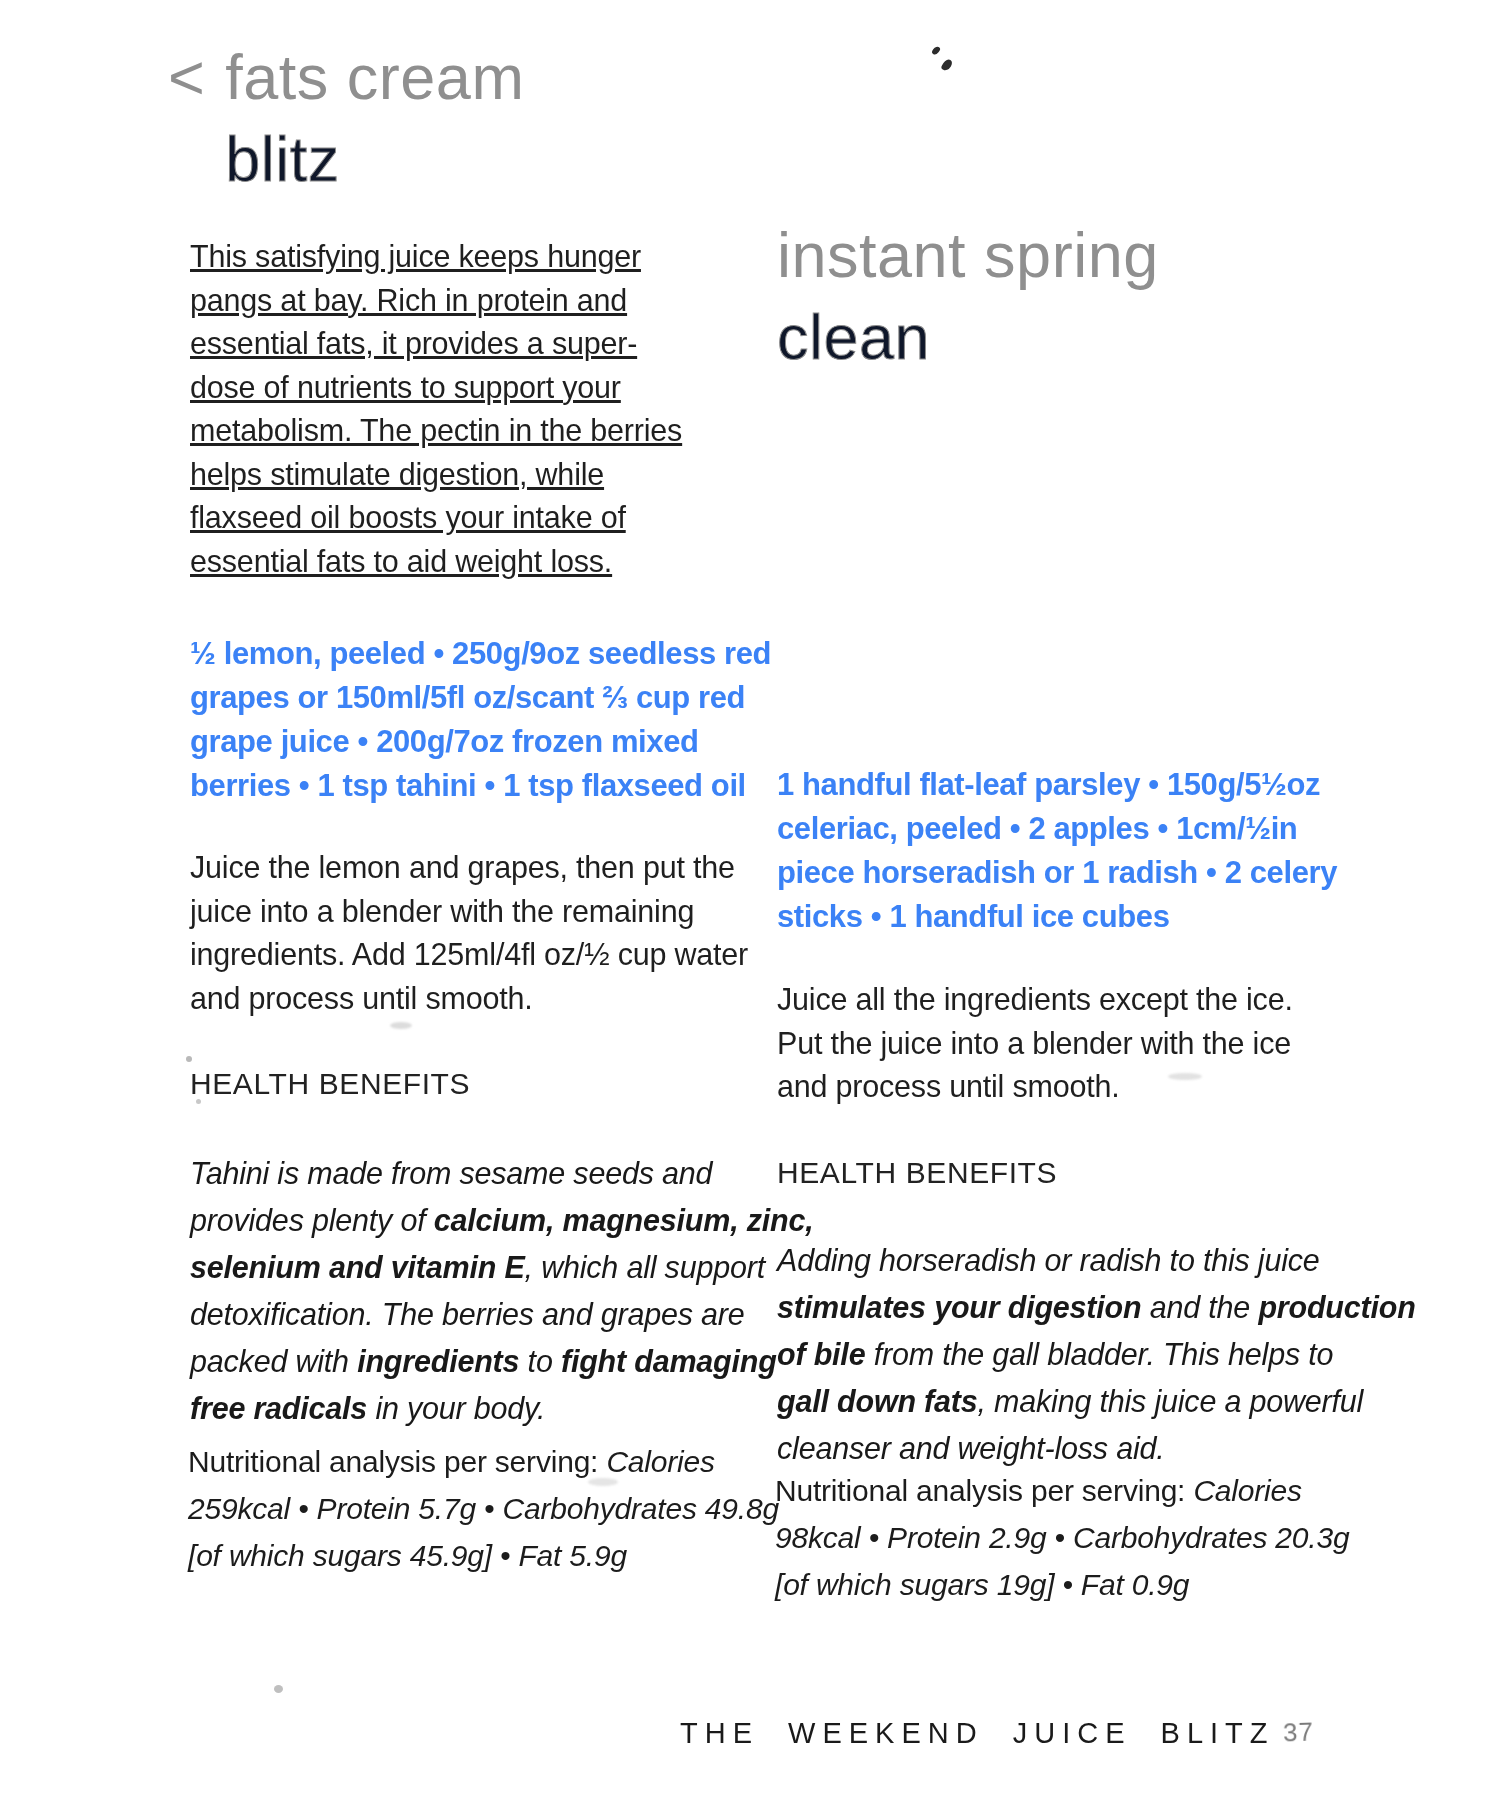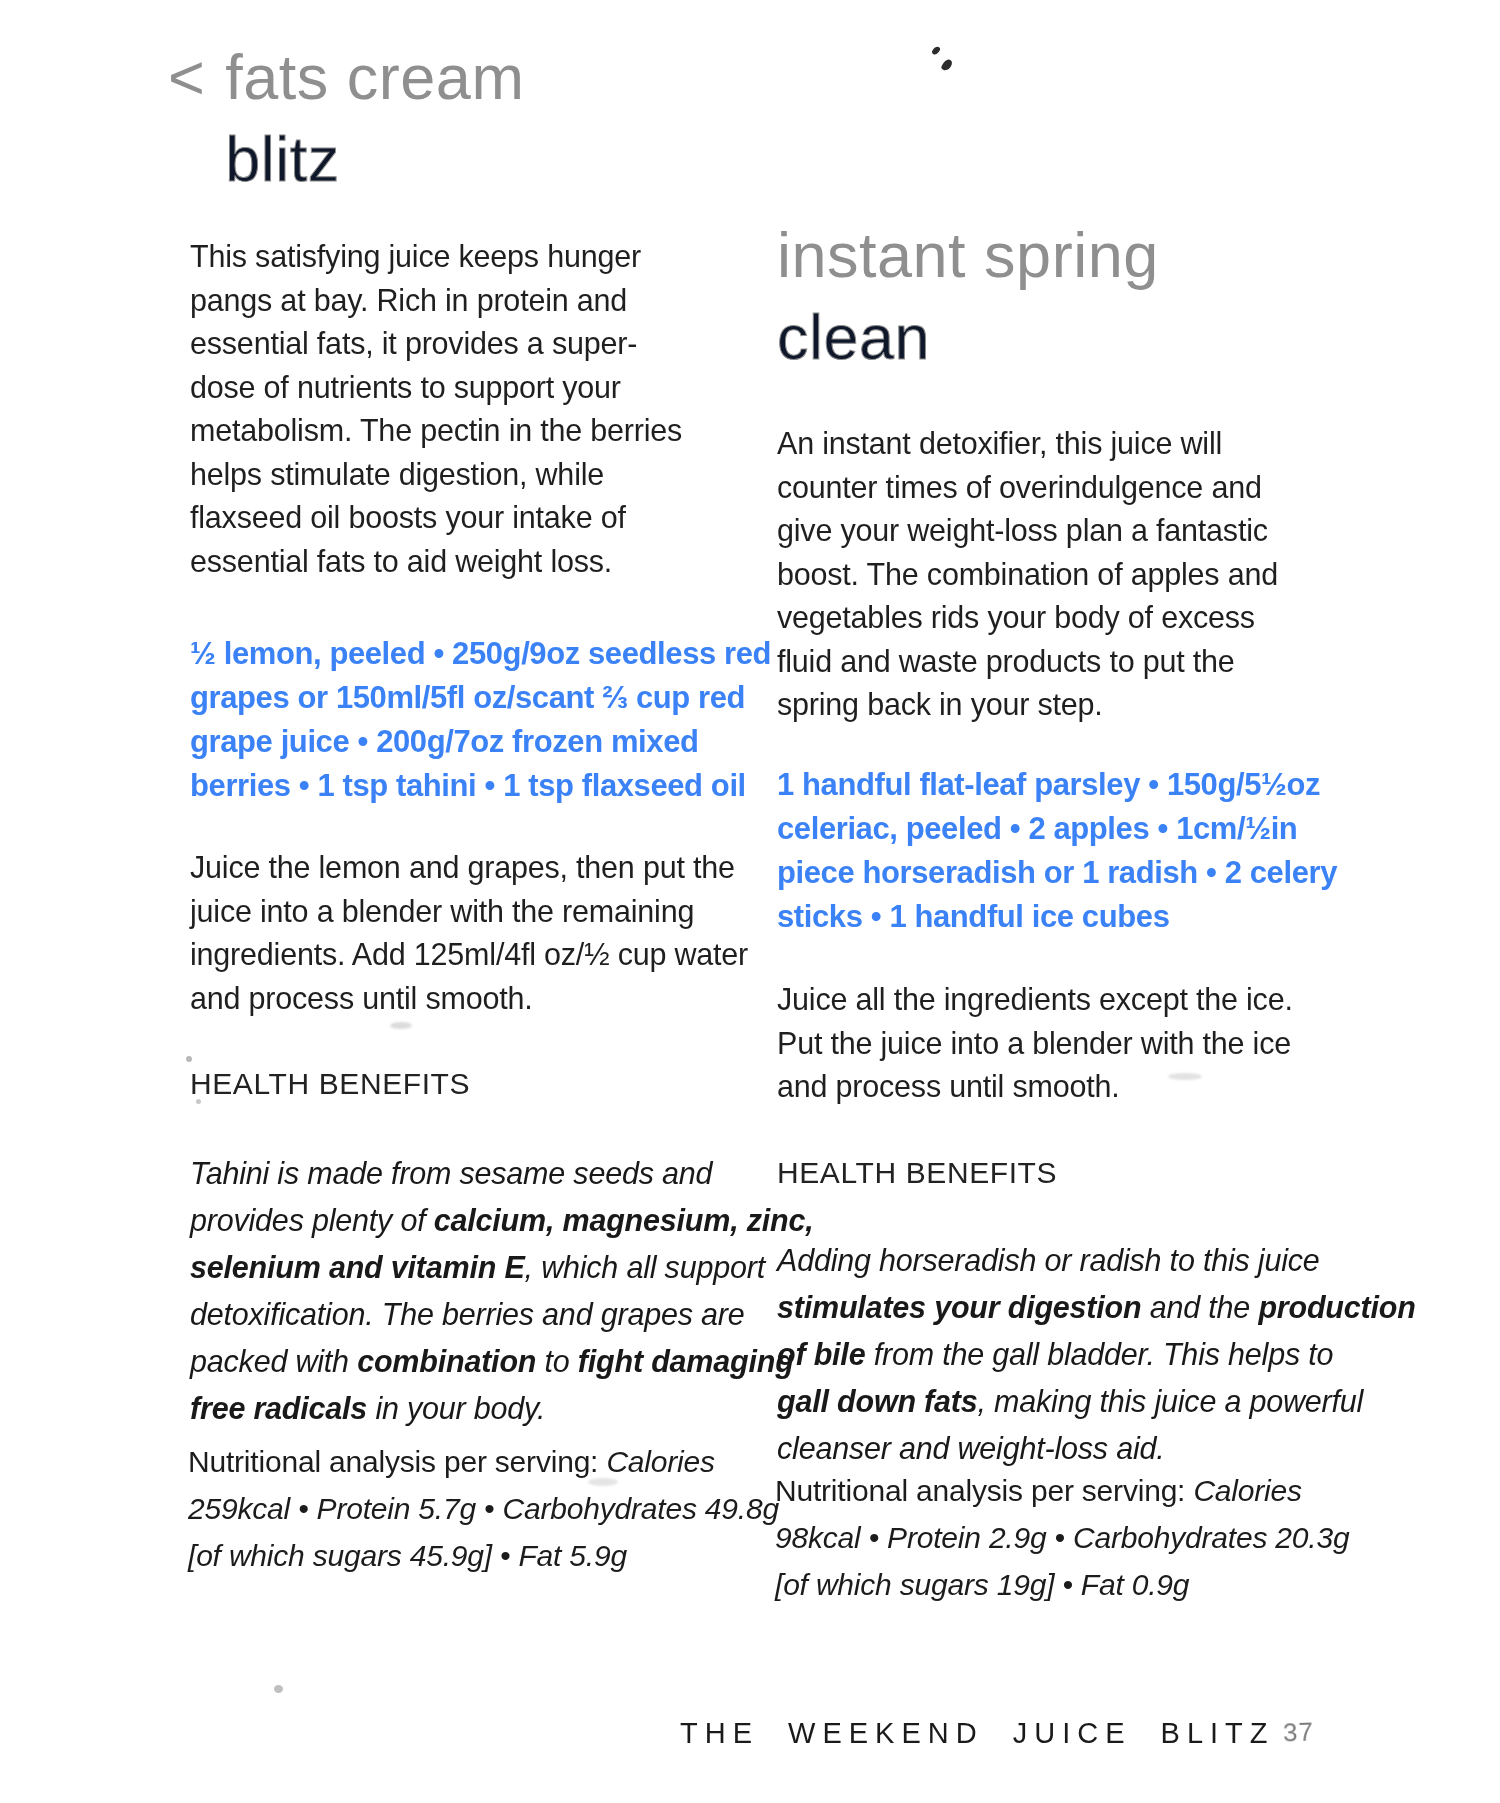--- a/index.html
+++ b/index.html
@@ -62,21 +62,21 @@
     color: #191919;
   }
   .benefits b { font-weight: 700; }
   .nutrition {
     font-size: 30px;
     line-height: 47px;
     color: #1c1c1c;
   }
   .nutrition .vals { font-style: italic; }
   
-  .l-intro       { top: 235px; }
+  .l-intro       { top: 235px; text-decoration: underline; }
   .l-ingredients { top: 632px; }
   .l-method      { top: 846px; }
   .l-hb-head     { top: 1066px; }
   .l-benefits    { top: 1103px; }
   .l-nutrition   { top: 1391px; left: 188px; }
   .r-intro       { top: 422px; }
   .r-ingredients { top: 763px; }
   .r-method      { top: 978px; }
   .r-hb-head     { top: 1155px; }
   .r-benefits    { top: 1190px; }
@@ -163,36 +163,29 @@
   <div class="blk col-l l-method">Juice the lemon and grapes, then put the
 juice into a blender with the remaining
 ingredients. Add 125ml/4fl oz/½ cup water
 and process until smooth.</div>
   <div class="blk col-l hb-heading l-hb-head">HEALTH BENEFITS</div>
   <div class="blk col-l benefits l-benefits">
     <span>Tahini is made from sesame seeds and
 provides plenty of </span><b>calcium, magnesium, zinc,
 selenium and vitamin E</b><span>, which all support
 detoxification. The berries and grapes are
-packed with </span><b>combination</b><span> to </span><b>fight damaging
+packed with </span><b>ingredients</b><span> to </span><b>fight damaging
 free radicals</b><span> in your body.</span>
   </div>
   <div class="blk col-l nutrition l-nutrition">
     <span>Nutritional analysis per serving: </span><span class="vals">Calories
 259kcal • Protein 5.7g • Carbohydrates 49.8g
 [of which sugars 45.9g] • Fat 5.9g</span>
   </div>
 
-  <div class="blk col-r r-intro">An instant detoxifier, this juice will
-counter times of overindulgence and
-give your weight-loss plan a fantastic
-boost. The combination of apples and
-vegetables rids your body of excess
-fluid and waste products to put the
-spring back in your step.</div>
   <div class="blk col-r ingredients r-ingredients">1 handful flat-leaf parsley • 150g/5½oz
 celeriac, peeled • 2 apples • 1cm/½in
 piece horseradish or 1 radish • 2 celery
 sticks • 1 handful ice cubes</div>
   <div class="blk col-r r-method">Juice all the ingredients except the ice.
 Put the juice into a blender with the ice
 and process until smooth.</div>
   <div class="blk col-r hb-heading r-hb-head">HEALTH BENEFITS</div>
   <div class="blk col-r benefits r-benefits">
     <span>Adding horseradish or radish to this juice

